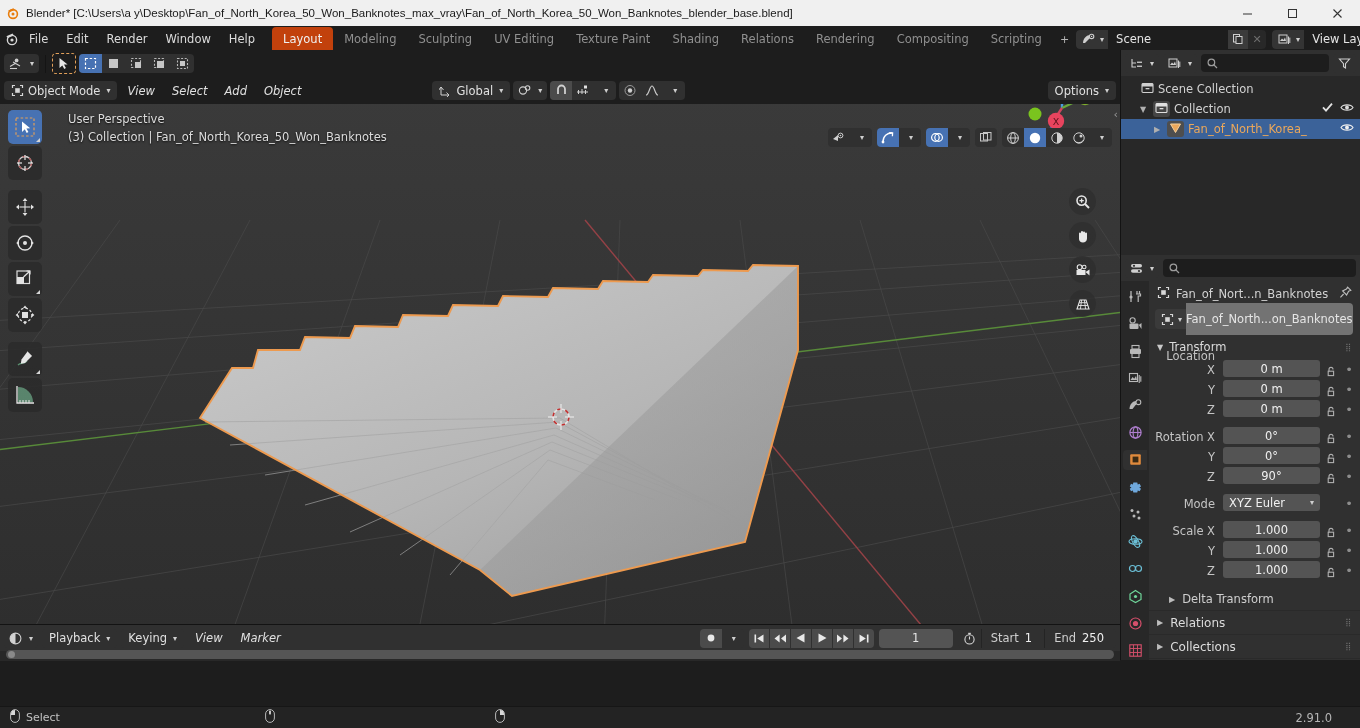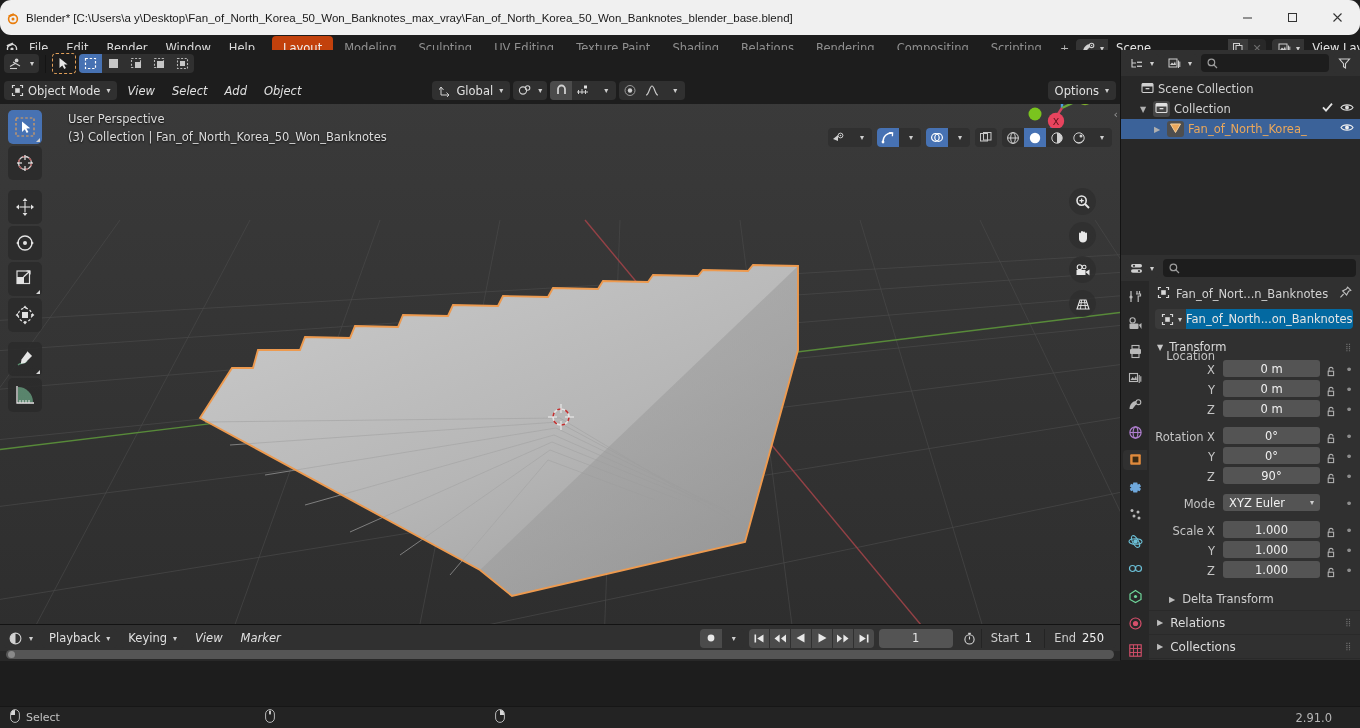--- a/index.html
+++ b/index.html
@@ -6,24 +6,23 @@
   html,body{ width:1360px; height:728px; overflow:hidden; }
   body{
     font-family:"DejaVu Sans", sans-serif;
     background:#1d1d1d; color:#e5e5e5; font-size:11px;
     -webkit-font-smoothing:antialiased;
   }
   .app{ position:relative; width:1360px; height:728px; }
 
   
   .titlebar{
-    height:35px; background:#f0f0f0; color:#1a1a1a;
+    height:26px; background:#f0f0f0; color:#1a1a1a;
     display:flex; align-items:center; font-size:11.5px;
     font-family:"Liberation Sans", sans-serif;
-    border-radius:11px;
   }
   .titlebar .tb-icon{ width:26px; display:flex; justify-content:center; align-items:center; }
   .titlebar .tb-text{ flex:1; white-space:nowrap; overflow:hidden; }
   .winbtns{ display:flex; height:23px; }
   .winbtn{ width:45px; display:flex; align-items:center; justify-content:center; color:#222; font-size:12px;}
   .winbtn svg{ display:block; }
 
   
   .topbar{
     height:27px; background:#1d1d1d; display:flex; align-items:center;
@@ -138,21 +137,21 @@
   .pr-header{ height:26px; background:#303030; display:flex; align-items:center; gap:4px; padding:0 4px; }
   .pr-body{ position:absolute; left:28px; right:0; top:26px; bottom:0; background:#303030; overflow:hidden;}
   .pr-tabs{ position:absolute; left:0; top:26px; bottom:0; width:28px; background:#282828;
     display:flex; flex-direction:column; align-items:center; padding-top:6px; gap:8px; }
   .pr-tab{ width:24px; height:22px; display:flex; align-items:center; justify-content:center; border-radius:4px 0 0 4px;}
   .pr-tab.active{ background:#303030; }
   .breadcrumb{ height:26px; display:flex; align-items:center; gap:6px; padding:0 8px; color:#d2d2d2; font-size:11.5px;}
   .breadcrumb .pin{ margin-left:auto; }
   .namefield{ display:flex; align-items:center; margin:2px 8px 8px 6px; height:20px; gap:0; }
   .namefield .nf-icon{ display:flex; align-items:center; gap:2px; background:#3a3a3a; height:20px; padding:0 4px 0 6px; border-radius:4px 0 0 4px;}
-  .namefield .nf-val{ flex:1; background:#0369a1; height:20px; display:flex; align-items:center; justify-content:center; font-size:11.5px; border-radius:0 4px 4px 0;}
+  .namefield .nf-val{ flex:1; background:#737373; height:32px; display:flex; align-items:center; justify-content:center; font-size:11.5px; border-radius:0 4px 4px 0;}
   .panel-head{ display:flex; align-items:center; gap:6px; height:20px; padding:0 8px; color:#dcdcdc; font-size:11.5px;}
   .panel-head .tri{ font-size:8px; color:#c8c8c8; }
   .panel-head .dots{ margin-left:auto; color:#6e6e6e; letter-spacing:1px; font-size:8px;}
   .prow{ display:flex; align-items:flex-end; height:19px; margin:1px 4px 0 6px; gap:4px;}
   .prow .plabel{ width:64px; text-align:right; color:#c4c4c4; font-size:11.5px; padding-right:4px;}
   .pfield{
     flex:1; background:#545454; border-radius:3px; height:17px;
     display:flex; align-items:center; justify-content:center; font-size:11.5px; color:#f0f0f0;
   }
   .pfield.drop{ background:#545454; justify-content:flex-start; padding:0 6px; position:relative;}

